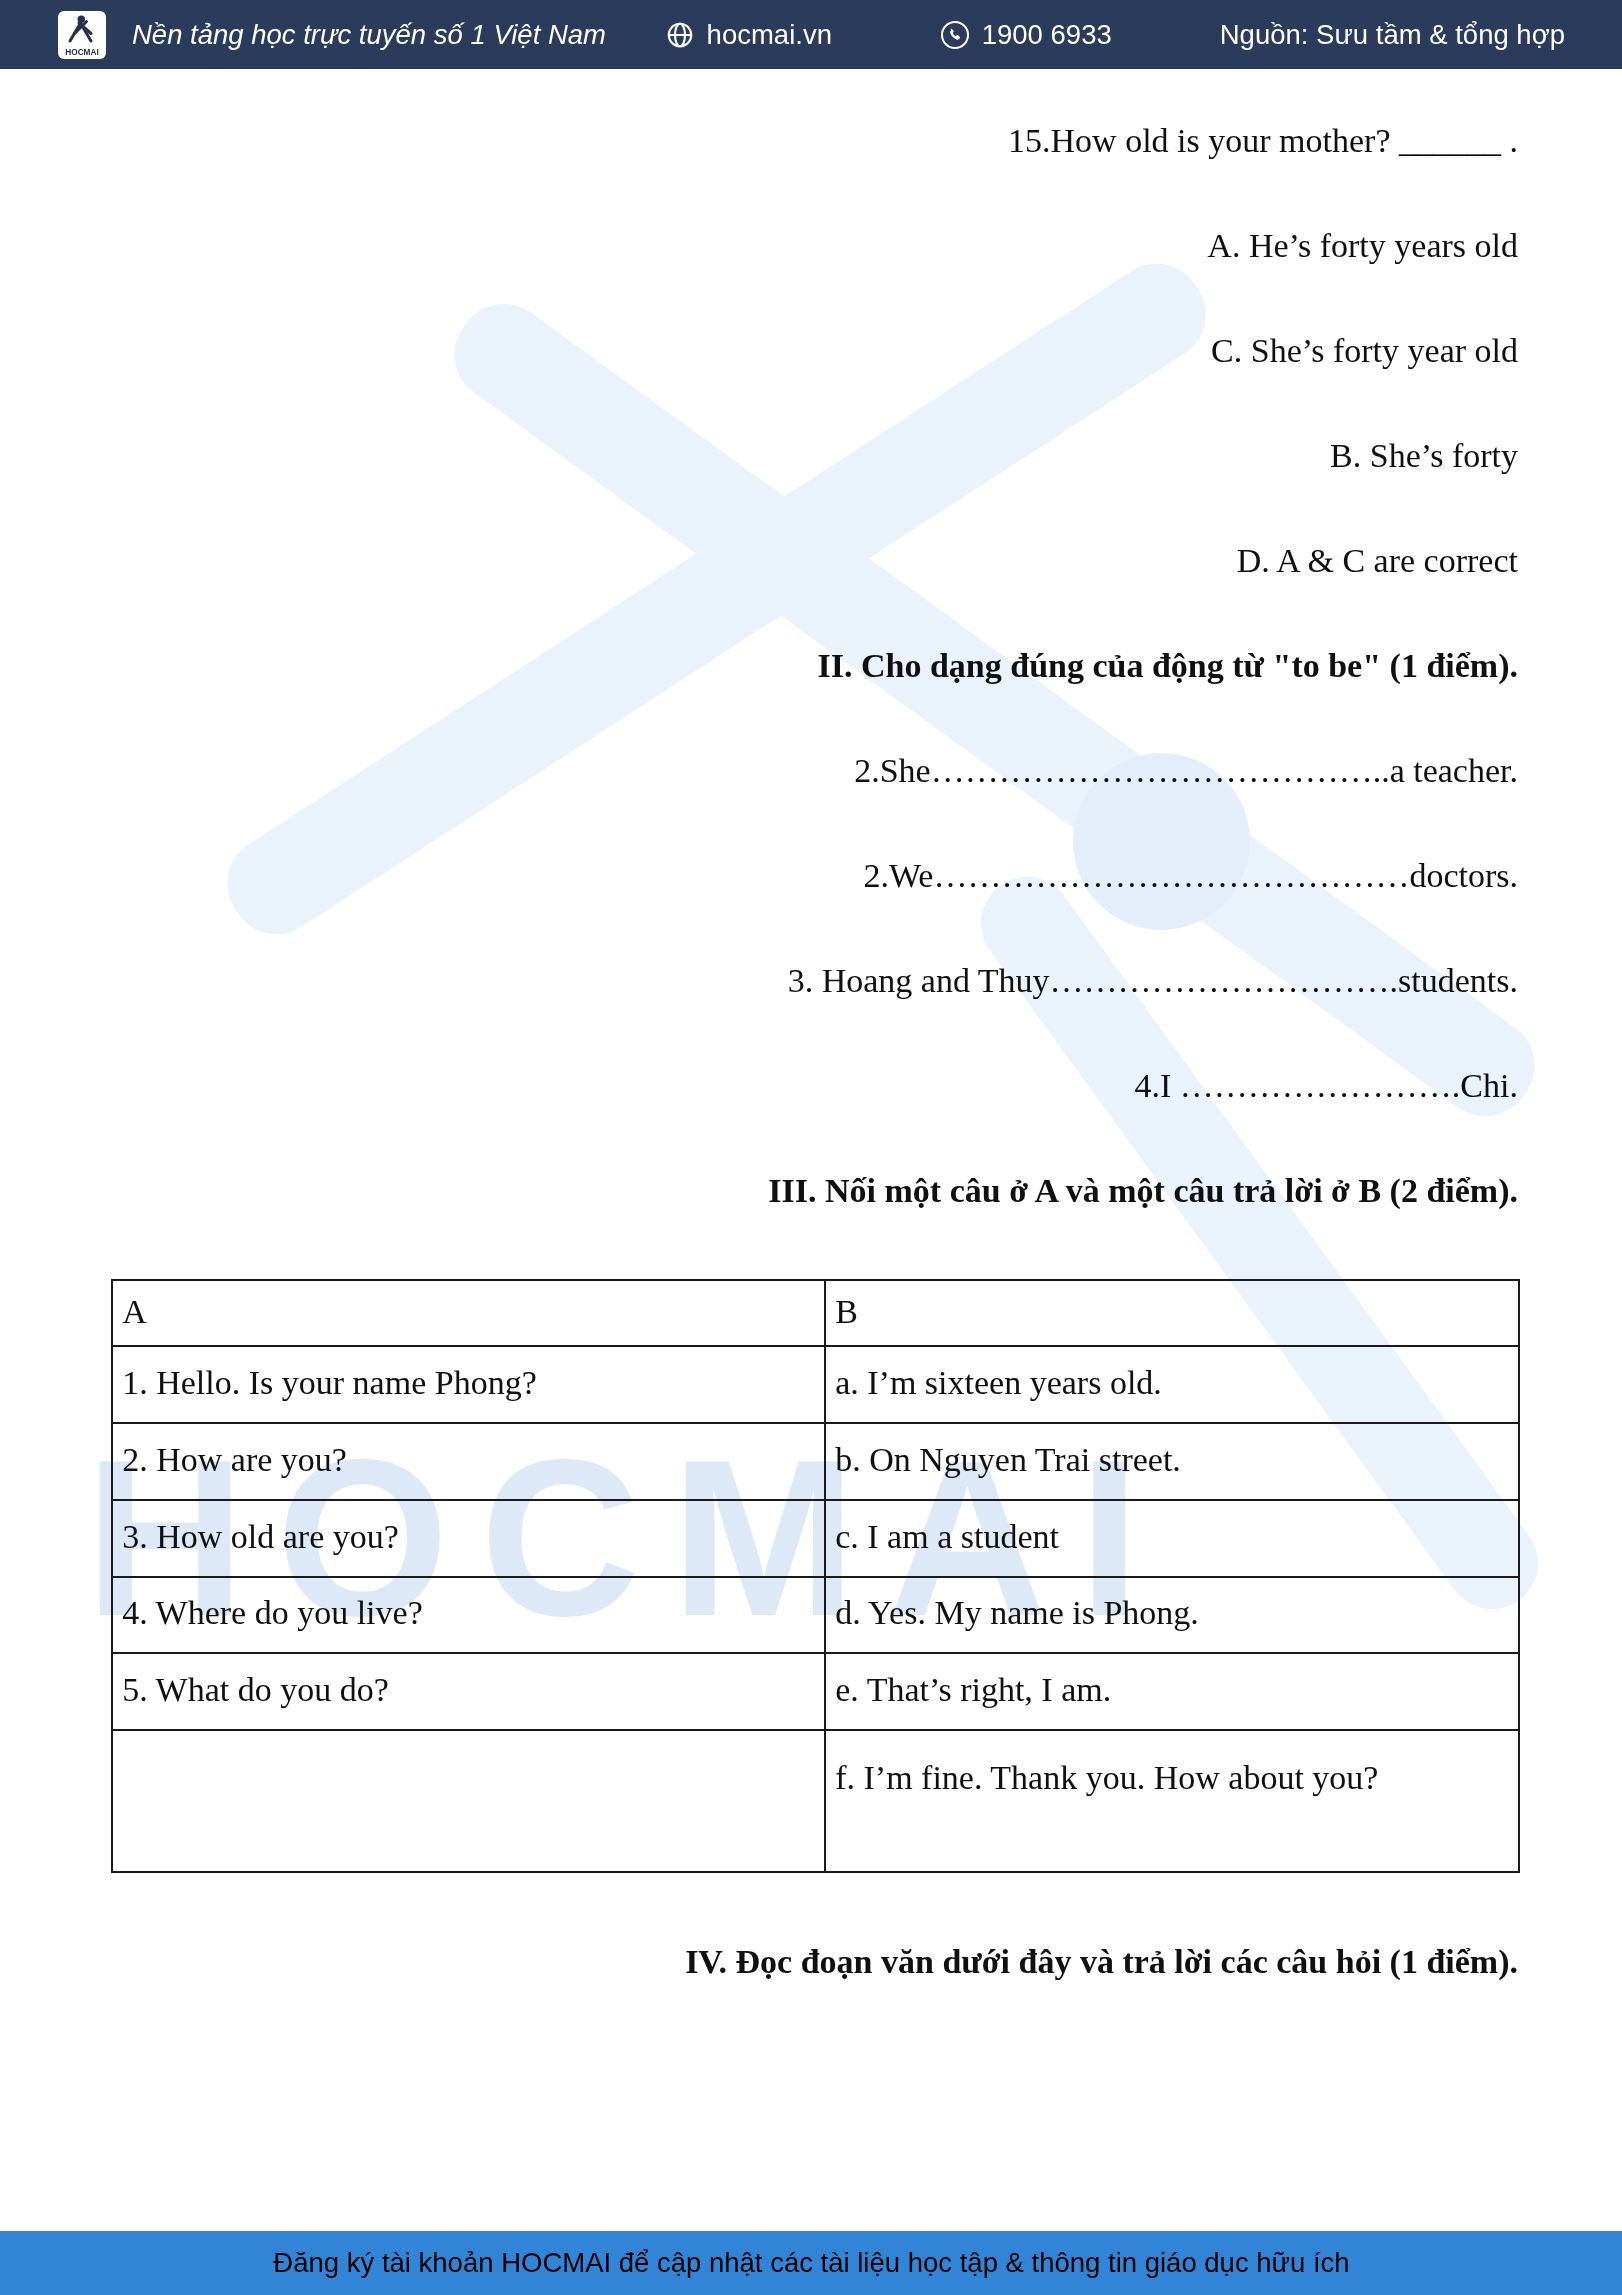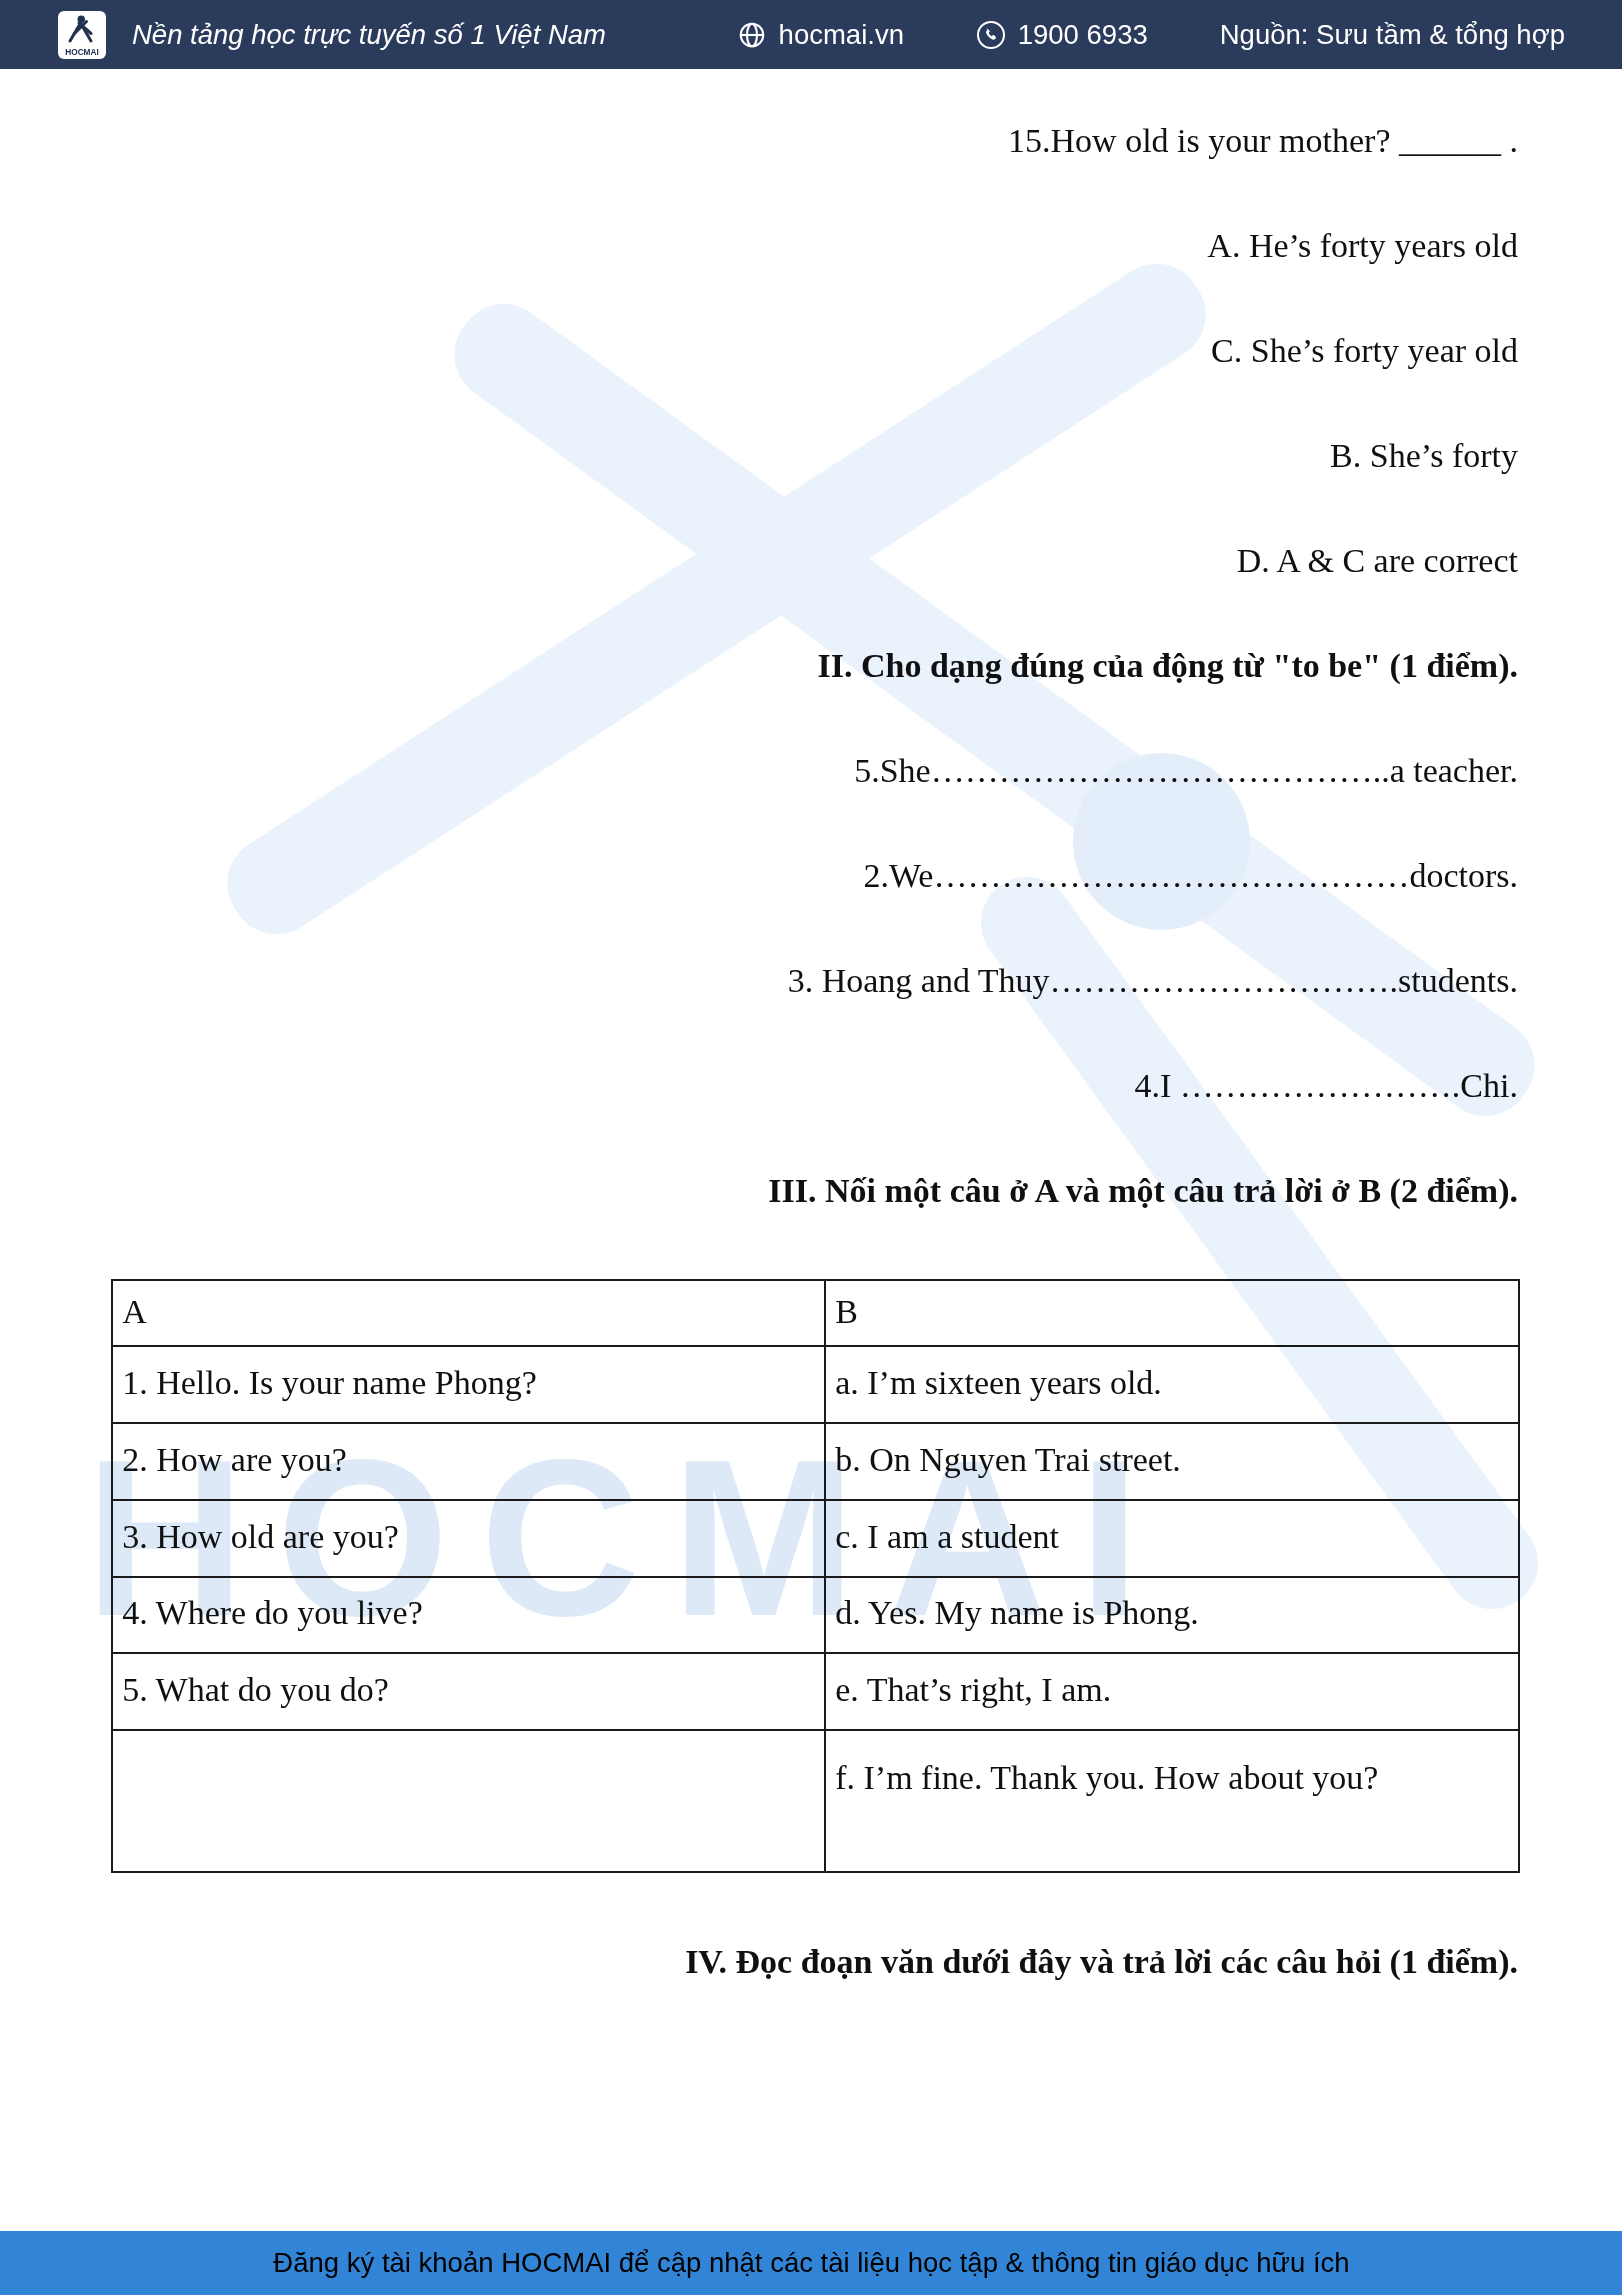--- a/index.html
+++ b/index.html
@@ -11,21 +11,21 @@
   .topbar{
     position:absolute;top:0;left:0;width:1623px;height:69px;
     background:#2b3b5c;display:flex;align-items:center;
     padding:0 58px;box-sizing:border-box;
     font-family:"Liberation Sans", sans-serif;color:#ffffff;font-size:27.5px;
     z-index:3;
   }
   .logo-box{width:48px;height:48px;margin-right:26px;flex:0 0 auto;}
   .logo-box svg{width:48px;height:48px;display:block;}
   .tagline{white-space:nowrap;font-style:italic;}
-  .topbar-right{display:flex;align-items:center;gap:72px;margin-left:auto;}
+  .topbar-right{display:flex;align-items:center;gap:108px;margin-left:auto;}
   .hitem{display:flex;align-items:center;gap:11.8px;white-space:nowrap;}
   .hicon{width:30px;height:30px;display:inline-flex;}
   .hicon svg{width:30px;height:30px;display:block;}
   
   .watermark{position:absolute;inset:0;z-index:0;pointer-events:none;}
   .wm-band{position:absolute;background:#eaf2fb;border-radius:46px;}
   .wm-band1{width:1145px;height:98px;left:144px;top:550px;transform:rotate(-33deg);}
   .wm-band2{width:1309px;height:98px;left:340px;top:661px;transform:rotate(36deg);}
   .wm-band3{width:883px;height:92px;left:818px;top:1197px;transform:rotate(54deg);}
   .wm-circle{position:absolute;width:177px;height:177px;border-radius:50%;background:#e4eefa;left:1073px;top:753px;}
@@ -115,21 +115,21 @@
 </div>
 
 <main class="content">
   <p>15.How old is your mother? ______ .</p>
   <p>A. He’s forty years old</p>
   <p>C. She’s forty year old</p>
   <p>B. She’s forty</p>
   <p>D. A &amp; C are correct</p>
 
   <p class="heading">II. Cho dạng đúng của động từ "to be" (1 điểm).</p>
-  <p>5.She…………………………………..a teacher.</p>
+  <p>2.She…………………………………..a teacher.</p>
   <p>2.We……………………………………doctors.</p>
   <p>3. Hoang and Thuy………………………….students.</p>
   <p>4.I …………………….Chi.</p>
 
   <p class="heading">III. Nối một câu ở A và một câu trả lời ở B (2 điểm).</p>
 
   <table class="match">
     <colgroup>
         <col class="colA">
         <col class="colB">

